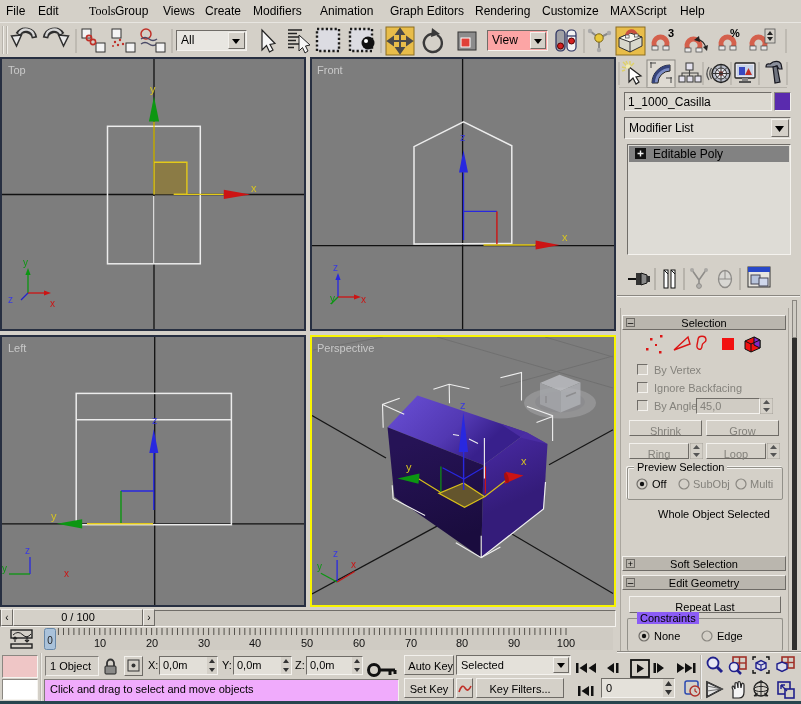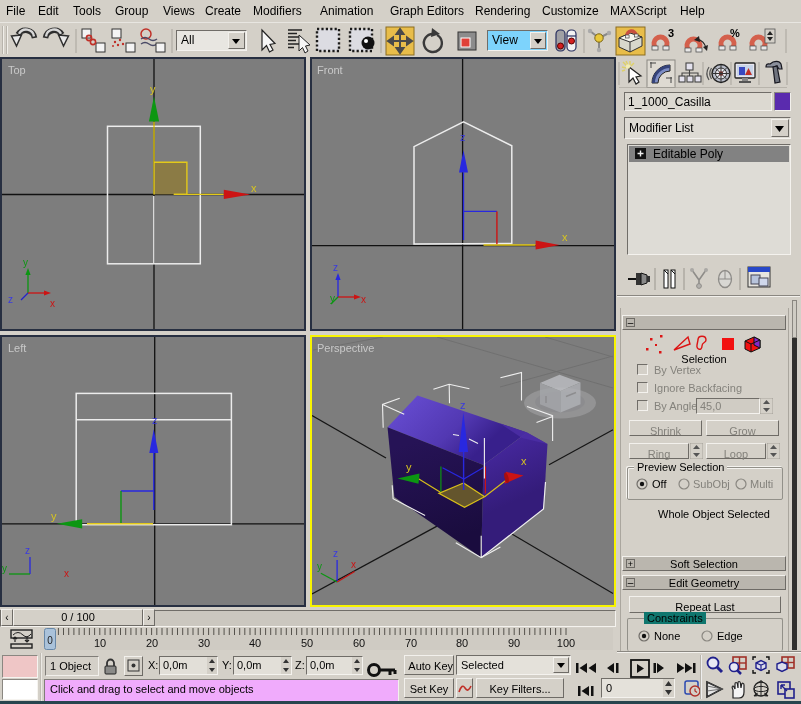--- a/index.html
+++ b/index.html
@@ -16,21 +16,21 @@
 .gtxt { font-size:11px; color:#84827c; }
 </style>
 </head>
 <body>
 <div id="root">
 
   <div class="abs" style="left:0;top:0;width:801px;height:22px;background:#d4d0c8;"></div>
   <div class="abs" id="menubar" style="left:0;top:4px;height:16px;font-size:12px;color:#000;">
     <span class="abs" style="left:6px;">File</span>
     <span class="abs" style="left:38px;">Edit</span>
-    <span class="abs" style="left:73px;">Tools</span>
+    <span class="abs" style="left:89px;font-family:Liberation Serif, serif;">Tools</span>
     <span class="abs" style="left:115px;">Group</span>
     <span class="abs" style="left:163px;">Views</span>
     <span class="abs" style="left:205px;">Create</span>
     <span class="abs" style="left:253px;">Modifiers</span>
     <span class="abs" style="left:320px;">Animation</span>
     <span class="abs" style="left:390px;">Graph Editors</span>
     <span class="abs" style="left:475px;">Rendering</span>
     <span class="abs" style="left:542px;">Customize</span>
     <span class="abs" style="left:610px;">MAXScript</span>
     <span class="abs" style="left:680px;">Help</span>
@@ -171,21 +171,21 @@
 
     <div class="abs sunken2" style="left:176px;top:7px;width:71px;height:21px;background:#e8e6e1;">
       <span style="position:absolute;left:4px;top:2px;font-size:12px;">All</span>
       <div class="abs raised" style="right:1px;top:1px;width:17px;height:17px;">
         <svg width="15" height="15">
             <path d="M 3 6 L 11 6 L 7 11 Z" fill="#000"></path>
           </svg>
       </div>
     </div>
 
-    <div class="abs sunken2" style="left:487px;top:7px;width:61px;height:21px;background:#7dd3fc;">
+    <div class="abs sunken2" style="left:487px;top:7px;width:61px;height:21px;background:#fca5a5;">
       <span style="position:absolute;left:4px;top:2px;font-size:12px;">View</span>
       <div class="abs raised" style="right:1px;top:1px;width:16px;height:17px;">
         <svg width="14" height="15">
             <path d="M 3 6 L 11 6 L 7 11 Z" fill="#000"></path>
           </svg>
       </div>
     </div>
   </div>
 
   <div class="abs" id="vpTop" style="left:0;top:57px;width:306px;height:274px;border:2px solid #272f41;background:#7d7d7d;"></div>
@@ -786,21 +786,21 @@
       </g>
     </svg>
     <div class="abs" style="left:1px;top:239px;width:183px;height:1px;background:#8a8781;"></div>
     <div class="abs" style="left:1px;top:240px;width:183px;height:1px;background:#f2f0ec;"></div>
 
     <div class="abs" style="left:4px;top:252px;width:1px;height:343px;background:#aaa69e;"></div>
     <div class="abs" style="left:172px;top:252px;width:1px;height:343px;background:#aaa69e;"></div>
 
     <div class="abs raised" style="left:6px;top:259px;width:164px;height:15px;background:#bab6ae;">
       <span style="position:absolute;left:3px;top:2px;width:9px;height:9px;border:1px solid #6e6b66;font-size:10px;line-height:7px;text-align:center;">–</span>
-      <span style="position:absolute;left:0;width:100%;text-align:center;top:1px;font-size:11px;margin-top:36px;">Selection</span>
+      <span style="position:absolute;left:0;width:100%;text-align:center;top:1px;font-size:11px;">Selection</span>
     </div>
     <svg width="175" height="26" viewBox="0 0 175 26" style="position:absolute;left:0;top:276px;">
 
       <g fill="#dc1414">
         <rect x="34" y="6" width="2.5" height="2.5"></rect>
           <rect x="44" y="3" width="2.5" height="2.5"></rect>
         <rect x="30" y="16" width="2.5" height="2.5"></rect>
           <rect x="39" y="12" width="2" height="2"></rect>
           <rect x="43" y="19" width="2.5" height="2.5"></rect>
       </g>
@@ -865,21 +865,21 @@
     <div class="abs raised" style="left:6px;top:500px;width:164px;height:15px;background:#bab6ae;">
       <span style="position:absolute;left:3px;top:2px;width:9px;height:9px;border:1px solid #6e6b66;font-size:9px;line-height:8px;text-align:center;">+</span>
       <span style="position:absolute;left:0;width:100%;text-align:center;top:1px;font-size:11px;">Soft Selection</span>
     </div>
     <div class="abs raised" style="left:6px;top:519px;width:164px;height:15px;background:#bab6ae;">
       <span style="position:absolute;left:3px;top:2px;width:9px;height:9px;border:1px solid #6e6b66;font-size:10px;line-height:7px;text-align:center;">–</span>
       <span style="position:absolute;left:0;width:100%;text-align:center;top:1px;font-size:11px;">Edit Geometry</span>
     </div>
     <div class="abs raised" style="left:13px;top:540px;width:152px;height:17px;text-align:center;"><span class="btxt" style="line-height:15px;">Repeat Last</span></div>
     <div class="abs" style="left:11px;top:562px;width:156px;height:33px;border:1px solid #929089;border-bottom:none;border-radius:2px;"></div>
-    <span class="abs btxt" style="left:28px;top:556px;background:#0f766e;padding:0 3px;">Constraints</span>
+    <span class="abs btxt" style="left:21px;top:556px;background:#8b5cf6;padding:0 3px;">Constraints</span>
     <svg width="12" height="12" style="position:absolute;left:22px;top:574px;">
         <circle cx="6" cy="6" r="5" fill="#d4d0c8" stroke="#716e69" stroke-width="1.2"></circle>
         <circle cx="6" cy="6" r="2.2" fill="#111"></circle>
       </svg>
     <span class="abs btxt" style="left:38px;top:574px;">None</span>
     <svg width="12" height="12" style="position:absolute;left:85px;top:574px;">
         <circle cx="6" cy="6" r="5" fill="#d4d0c8" stroke="#8a8781" stroke-width="1.2"></circle>
       </svg>
     <span class="abs btxt" style="left:101px;top:574px;">Edge</span>
 

